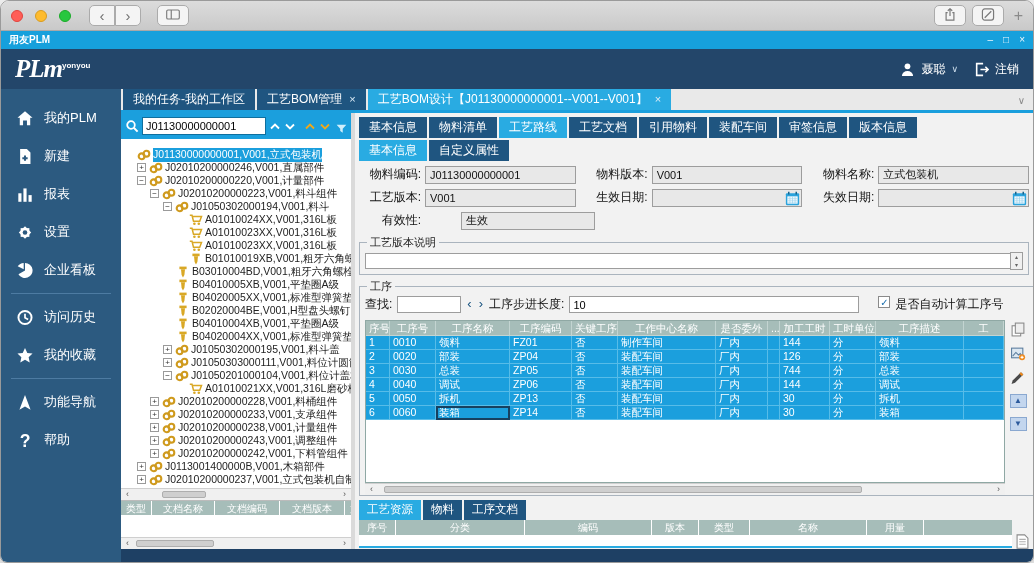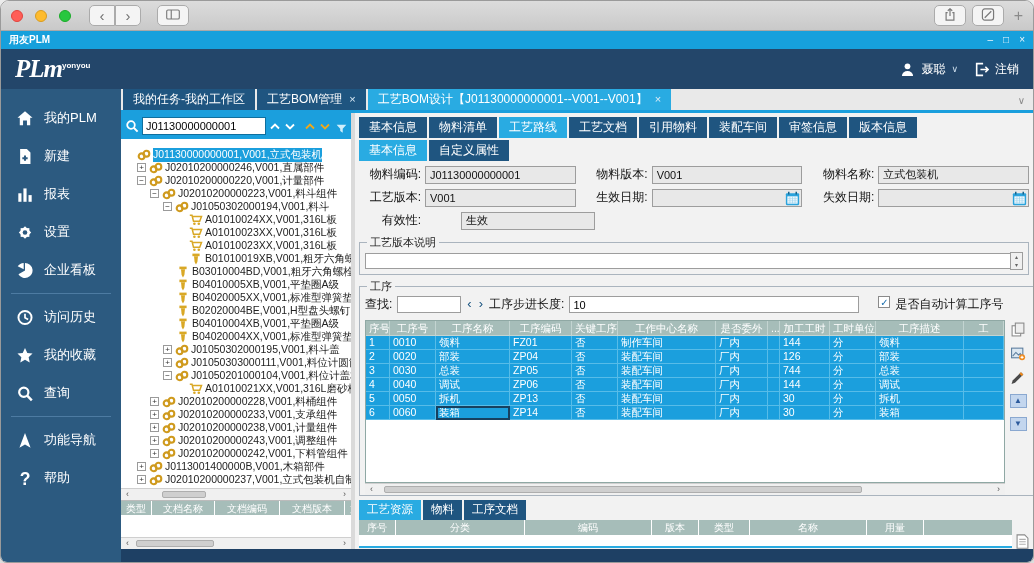--- a/index.html
+++ b/index.html
@@ -265,29 +265,20 @@
           </span>
           <span class="sb-label">访问历史</span>
         </div>
         <div class="sb-item">
           <span class="sb-ico">
             <svg viewBox="0 0 14 14">
               <path d="M7 0.8 8.9 4.9 13.2 5.4 10 8.4 10.9 12.8 7 10.5 3.1 12.8 4 8.4 0.8 5.4 5.1 4.9Z" fill="#fff"></path>
             </svg>
           </span>
           <span class="sb-label">我的收藏</span>
-        </div>
-        <div class="sb-item">
-          <span class="sb-ico">
-            <svg viewBox="0 0 14 14">
-              <circle cx="6" cy="6" r="3.8" fill="none" stroke="#fff" stroke-width="1.8"></circle>
-              <path d="M8.8 8.8 12.6 12.6" stroke="#fff" stroke-width="2"></path>
-            </svg>
-          </span>
-          <span class="sb-label">查询</span>
         </div>
         <div class="sb-div"></div>
         <div class="sb-item">
           <span class="sb-ico">
             <svg viewBox="0 0 14 14">
               <path d="M7 0.8 11.6 13 7 10.2 2.4 13Z" fill="#fff"></path>
             </svg>
           </span>
           <span class="sb-label">功能导航</span>
         </div>

